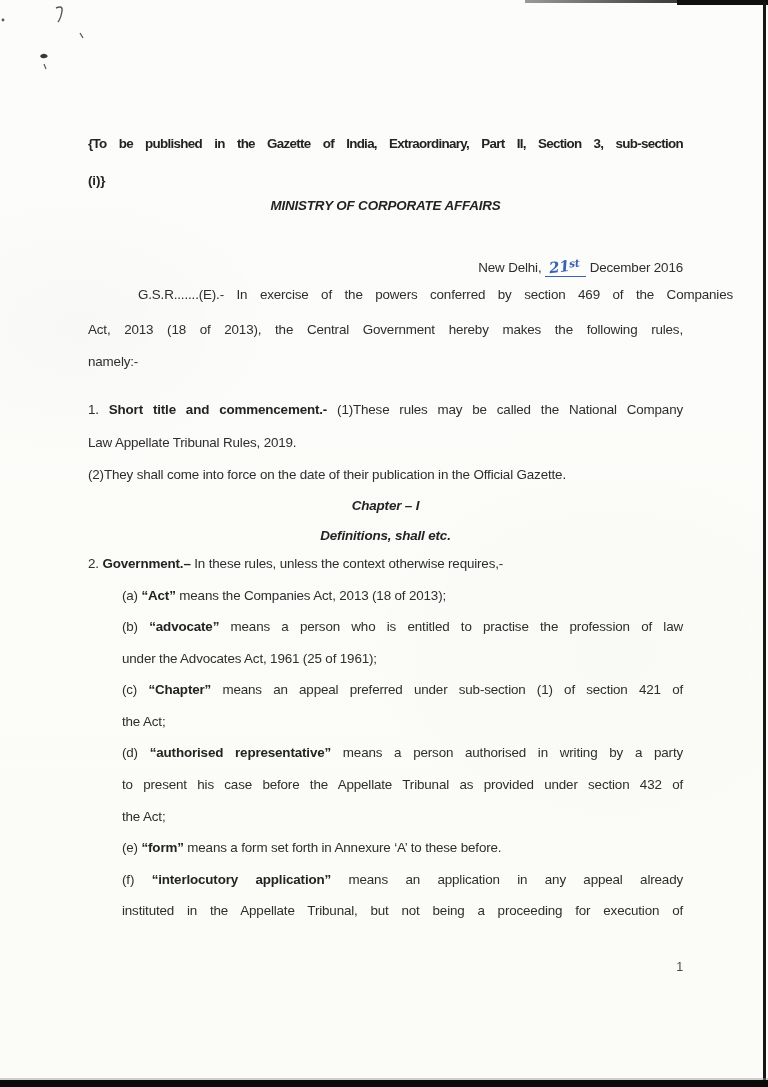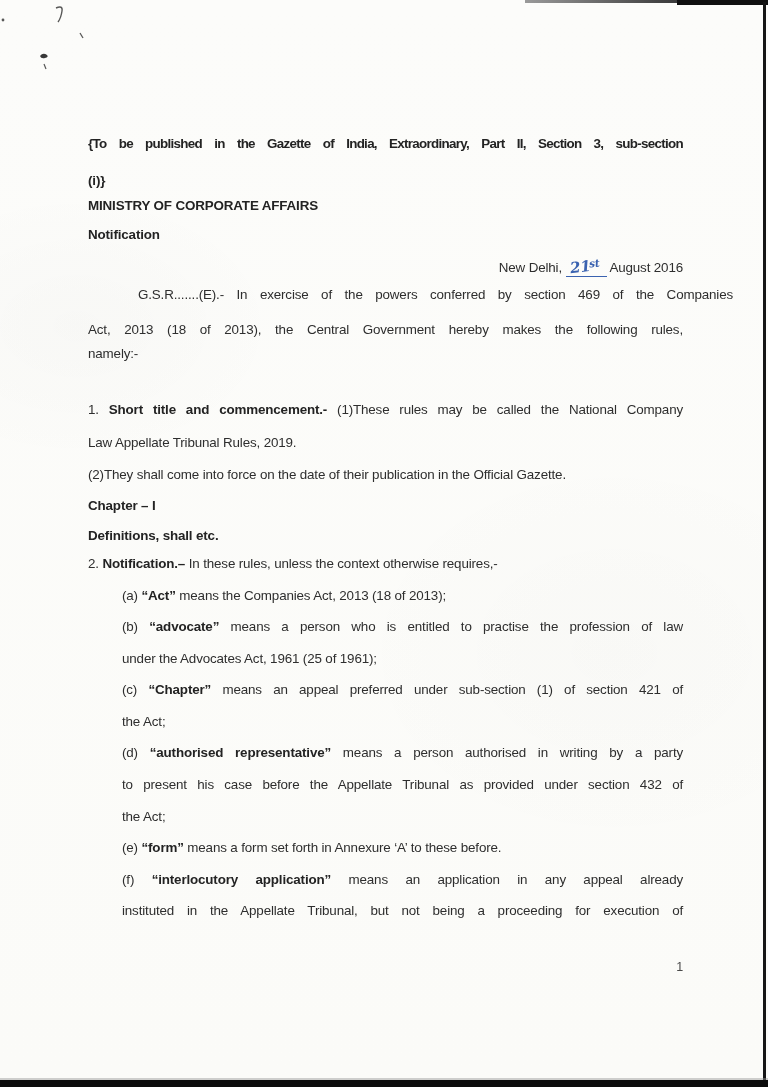--- a/index.html
+++ b/index.html
@@ -11,21 +11,21 @@
       linear-gradient(#fcfcfa,#fbfbf8);
     font-family:"Liberation Sans","DejaVu Sans",sans-serif;
     color:#2e2e2e;
   }
   .line{
     position:absolute;left:88px;width:595px;
     font-size:13.4px;line-height:16px;letter-spacing:-0.15px;
     color:#2e2e2e;white-space:pre-wrap;
   }
   .just{text-align:justify;text-align-last:justify;}
-  .center{text-align:left;}
+  .center{text-align:center;font-style:italic;}
   .right{text-align:right;}
   .b{font-weight:bold;color:#232323;}
   .sub{left:122px;width:561px;}
   .ind{padding-left:50px;}
   .tight{letter-spacing:-0.7px;}
   .pagenum{font-size:12.5px;color:#4a4a4a;}
   
   .ul{border-bottom:1.6px solid #3a62b0;padding:0 7px 1px 4px;}
   .hw{
     color:#3a62b0;font-family:"DejaVu Serif",serif;font-style:italic;
@@ -56,36 +56,35 @@
     <circle cx="3" cy="20" r="1.4" fill="#2e2e2e" opacity="0.8"></circle>
     <path d="M80 33 l3 5" fill="none" stroke="#2e2e2e" stroke-width="1.3" opacity="0.8"></path>
     <path d="M40 56 q3 -4 7 -1 q2 2 -2 3 q-4 1 -5 -2 z" fill="#222" opacity="0.9"></path>
     <path d="M44 64 l2 5" fill="none" stroke="#2e2e2e" stroke-width="1.2" opacity="0.8"></path>
   </svg>
 
   <div class="line just tight b" style="top:136px">{To be published in the Gazette of India, Extraordinary, Part II, Section 3, sub-section</div>
   <div class="line b" style="top:173px">(i)}</div>
 
   <div class="line center b" style="top:198px">MINISTRY OF CORPORATE AFFAIRS</div>
-  <div class="line center b" style="top:227px">Notification</div>
 
-  <div class="line right" style="top:255px"><span>New Delhi, </span><span class="ul"><span class="hw">21</span><span class="hw hw-sup">st</span></span><span> August 2016</span></div>
+  <div class="line right" style="top:255px"><span>New Delhi, </span><span class="ul"><span class="hw">21</span><span class="hw hw-sup">st</span></span><span> December 2016</span></div>
 
   <div class="line just ind" style="top:287px">G.S.R.......(E).- In exercise of the powers conferred by section 469 of the Companies</div>
   <div class="line just" style="top:322px">Act, 2013 (18 of 2013), the Central Government hereby makes the following rules,</div>
-  <div class="line" style="top:346px">namely:-</div>
+  <div class="line" style="top:354px">namely:-</div>
 
   <div class="line just" style="top:402px"><span>1. </span><span class="b">Short title and commencement.-</span><span> (1)These rules may be called the National Company</span></div>
   <div class="line" style="top:435px">Law Appellate Tribunal Rules, 2019.</div>
   <div class="line" style="top:467px">(2)They shall come into force on the date of their publication in the Official Gazette.</div>
 
   <div class="line center b" style="top:498px">Chapter – I</div>
   <div class="line center b" style="top:528px">Definitions, shall etc.</div>
 
-  <div class="line" style="top:556px"><span>2. </span><span class="b">Notification.–</span><span> In these rules, unless the context otherwise requires,-</span></div>
+  <div class="line" style="top:556px"><span>2. </span><span class="b">Government.–</span><span> In these rules, unless the context otherwise requires,-</span></div>
 
   <div class="line sub" style="top:588px"><span>(a) </span><span class="b">“Act”</span><span> means the Companies Act, 2013 (18 of 2013);</span></div>
 
   <div class="line sub just" style="top:619px"><span>(b) </span><span class="b">“advocate”</span><span> means a person who is entitled to practise the profession of law</span></div>
   <div class="line sub" style="top:651px">under the Advocates Act, 1961 (25 of 1961);</div>
 
   <div class="line sub just" style="top:682px"><span>(c) </span><span class="b">“Chapter”</span><span> means an appeal preferred under sub-section (1) of section 421 of</span></div>
   <div class="line sub" style="top:714px">the Act;</div>
 
   <div class="line sub just" style="top:745px"><span>(d) </span><span class="b">“authorised representative”</span><span> means a person authorised in writing by a party</span></div>

